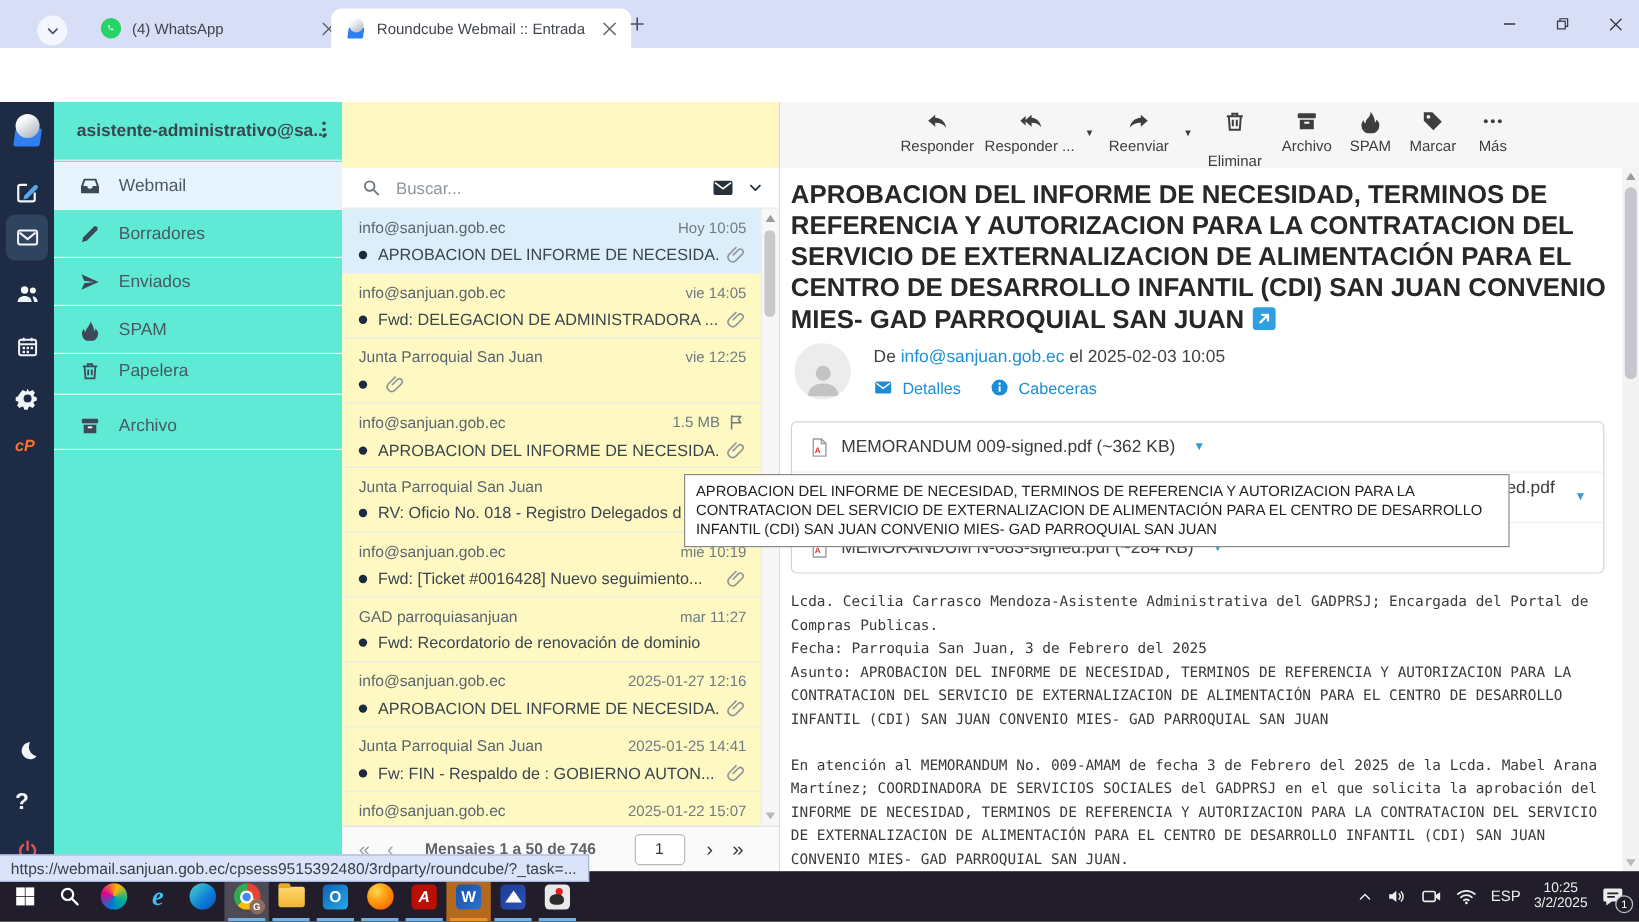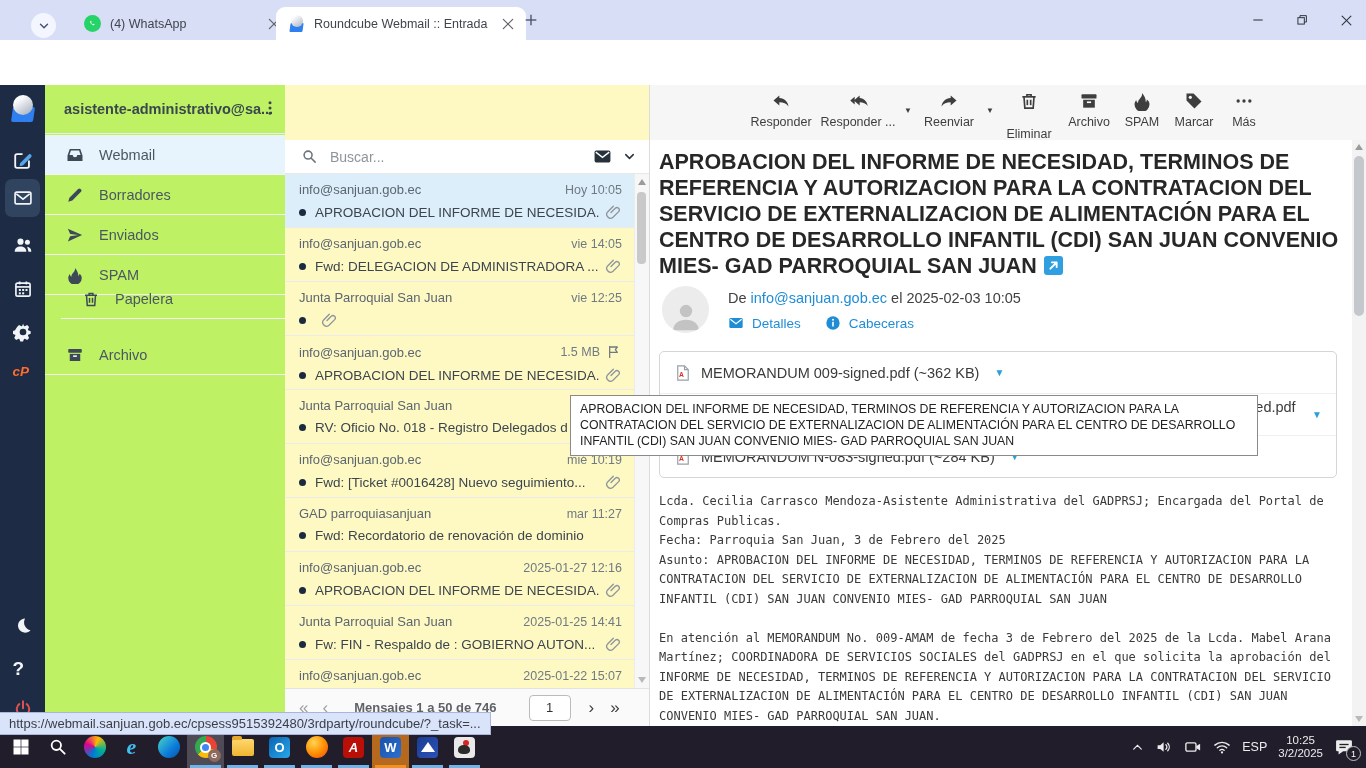--- a/index.html
+++ b/index.html
@@ -36,21 +36,21 @@
 
   
   #app{position:absolute;top:85px;left:0;width:1366px;height:641px;background:#fff;overflow:hidden;}
   #rail{position:absolute;left:0;top:0;width:45px;height:100%;background:#1d2c44;}
   .rail-btn{position:absolute;left:0;width:45px;height:36px;display:flex;align-items:center;justify-content:center;color:#f2f5f8;}
   .rail-box{position:absolute;left:5px;width:35px;height:38px;background:#30435f;border-radius:7px;}
   .rc-logo{position:relative;width:28px;height:28px;}
   .rc-logo .b{position:absolute;left:3px;bottom:1px;width:22px;height:15px;background:#2f7ff0;transform:skewX(-8deg);border-radius:2px;}
   .rc-logo .c{position:absolute;left:4px;top:0;width:20px;height:20px;border-radius:50%;background:linear-gradient(145deg,#fbfcfe 25%,#9fa9b6);}
 
-  #folders{position:absolute;left:45px;top:0;width:240px;height:100%;background:#bef264;border-right:1px solid #e0e0e0;}
+  #folders{position:absolute;left:45px;top:0;width:240px;height:100%;background:#5eead4;border-right:1px solid #e0e0e0;}
   .acct{position:absolute;top:0;left:0;width:100%;height:49px;border-bottom:1px solid #ececec;display:flex;align-items:center;
         font-size:14.5px;font-weight:bold;color:#3a474f;padding-left:19px;box-sizing:border-box;}
   .acct .dots{position:absolute;right:6px;top:14px;width:18px;height:18px;color:#3a474f;}
   .folder{position:absolute;left:0;width:240px;height:40px;display:flex;align-items:center;gap:15px;padding-left:21px;
           box-sizing:border-box;font-size:14.5px;color:#4b5862;border-bottom:1px solid #f4f4f4;}
   .folder .ic{width:18px;height:18px;color:#3d4957;}
   .folder.sel{background:#e7f3fd;}
   #quota{position:absolute;left:0;top:626px;width:240px;height:26px;}
   #quota .ic{position:absolute;left:36px;top:2px;width:20px;height:20px;color:#555;}
   .qbar{position:absolute;left:80px;top:6px;width:122px;height:11px;border:1px solid #c9c9c9;border-radius:6px;background:#fff;overflow:hidden;}
@@ -400,21 +400,21 @@
             <span>Enviados</span>
           </div>
           <div class="folder" style="top: 170px;">
             <span class="ic" style="width: 18px; height: 18px;">
               <svg viewBox="0 0 24 24" fill="currentColor">
                 <path d="M12 2.5c.4 3-1 4.8-2.4 6.4C8.2 10.5 7 12 7.3 14.3c-1.4-.9-2.1-2.2-2.3-3.6C3.8 12.6 3 14.6 3 16a9 9 0 0 0 18 0c0-2.5-1.2-4.4-3.2-5.8.1 1.5-.4 2.6-1.3 3.3.3-3.6-1.7-8-4.5-11z"></path>
               </svg>
             </span>
             <span>SPAM</span>
           </div>
-          <div class="folder" style="top: 194px; margin-left: 16px;">
+          <div class="folder" style="top: 204px;">
             <span class="ic" style="width: 18px; height: 18px;">
               <svg viewBox="0 0 24 24" fill="none" stroke="currentColor" stroke-width="2">
                 <path d="M4 7h16"></path>
                 <path d="M9.5 7V4.5h5V7"></path>
                 <path d="M6 7l1 13.5h10L18 7"></path>
                 <line x1="10" y1="10.5" x2="10" y2="17"></line>
                 <line x1="14" y1="10.5" x2="14" y2="17"></line>
               </svg>
             </span>
             <span>Papelera</span>

